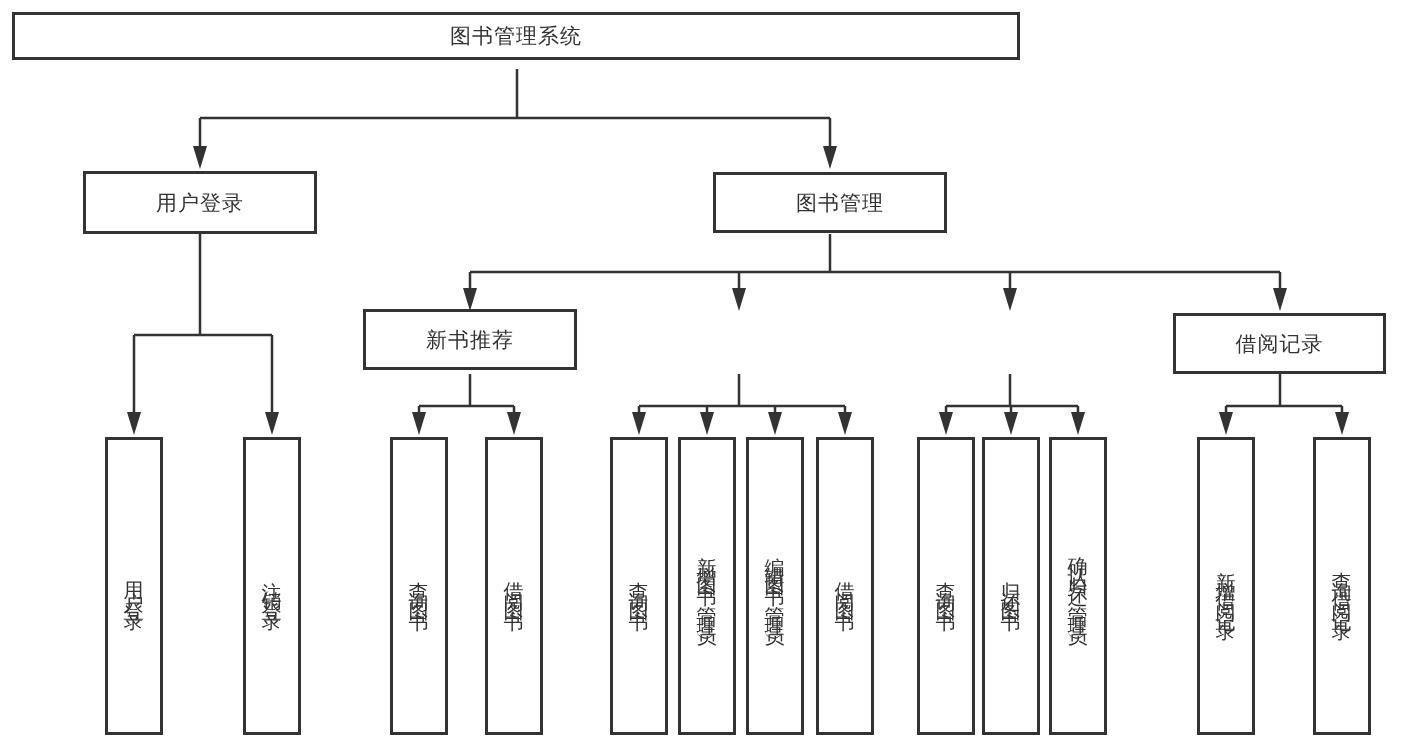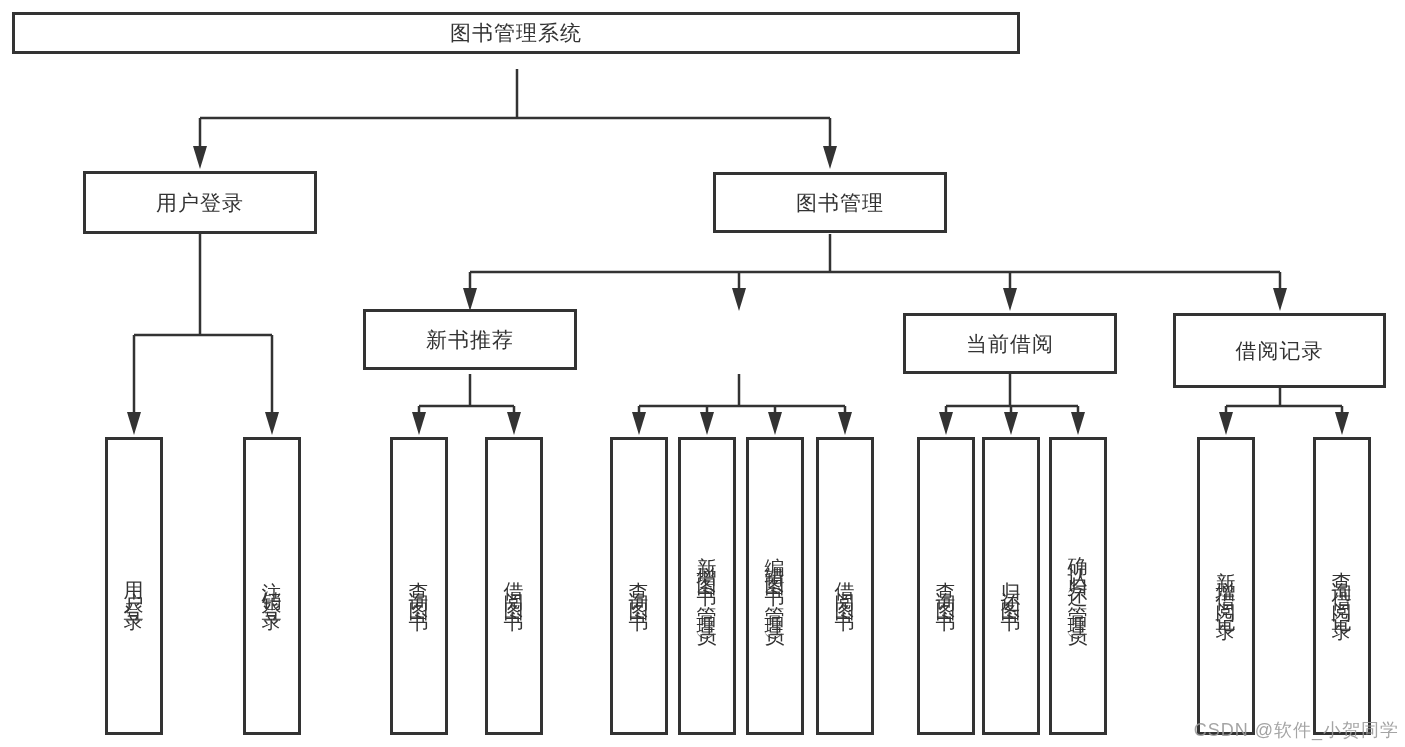--- a/index.html
+++ b/index.html
@@ -147,38 +147,35 @@
       <path d="M1226,406 H1342"></path>
       <path d="M1226,406 V415"></path>
       <path d="M1342,406 V415"></path>
     </g>
     <g fill="#333333" stroke="none">
       <polygon points="1219,412 1233,412 1226,435"></polygon>
       <polygon points="1335,412 1349,412 1342,435"></polygon>
     </g>
   </svg>
 
-  <div class="node" style="left:12px; top:12px; width:1008px; height:42px;">
+  <div class="node" style="left:12px; top:12px; width:1008px; height:48px;">
     <span>图书管理系统</span>
   </div>
 
   <div class="node" style="left:83px; top:171px; width:234px; height:63px;">
     <span>用户登录</span>
   </div>
   <div class="node" style="left:713px; top:172px; width:234px; height:61px;padding-left:20px;">
     <span>图书管理</span>
   </div>
 
   <div class="node" style="left:363px; top:309px; width:214px; height:61px;">
     <span>新书推荐</span>
   </div>
-  <div class="node" style="left:903px; top:313px; width:214px; height:61px;">
-    <span>当前借阅</span>
-  </div>
-  <div class="node" style="left:1173px; top:313px; width:213px; height:75px;text-align:center;">
+  <div class="node" style="left:1173px; top:313px; width:213px; height:61px;text-align:center;">
     <span>借阅记录</span>
   </div>
 
   <div class="node leaf" style="left:105px; top:437px;">
     <span class="vtext">用户登录</span>
   </div>
   <div class="node leaf" style="left:243px; top:437px;">
     <span class="vtext">注销登录</span>
   </div>
 
@@ -212,15 +209,14 @@
     <span class="vtext">确认归还（管理员）</span>
   </div>
 
   <div class="node leaf" style="left:1197px; top:437px;">
     <span class="vtext">新增借阅记录</span>
   </div>
   <div class="node leaf" style="left:1313px; top:437px;">
     <span class="vtext">查询借阅记录</span>
   </div>
 
-  <div class="watermark">CSDN @软件_小贺同学</div>
 
 </div>
 
 </body></html>

